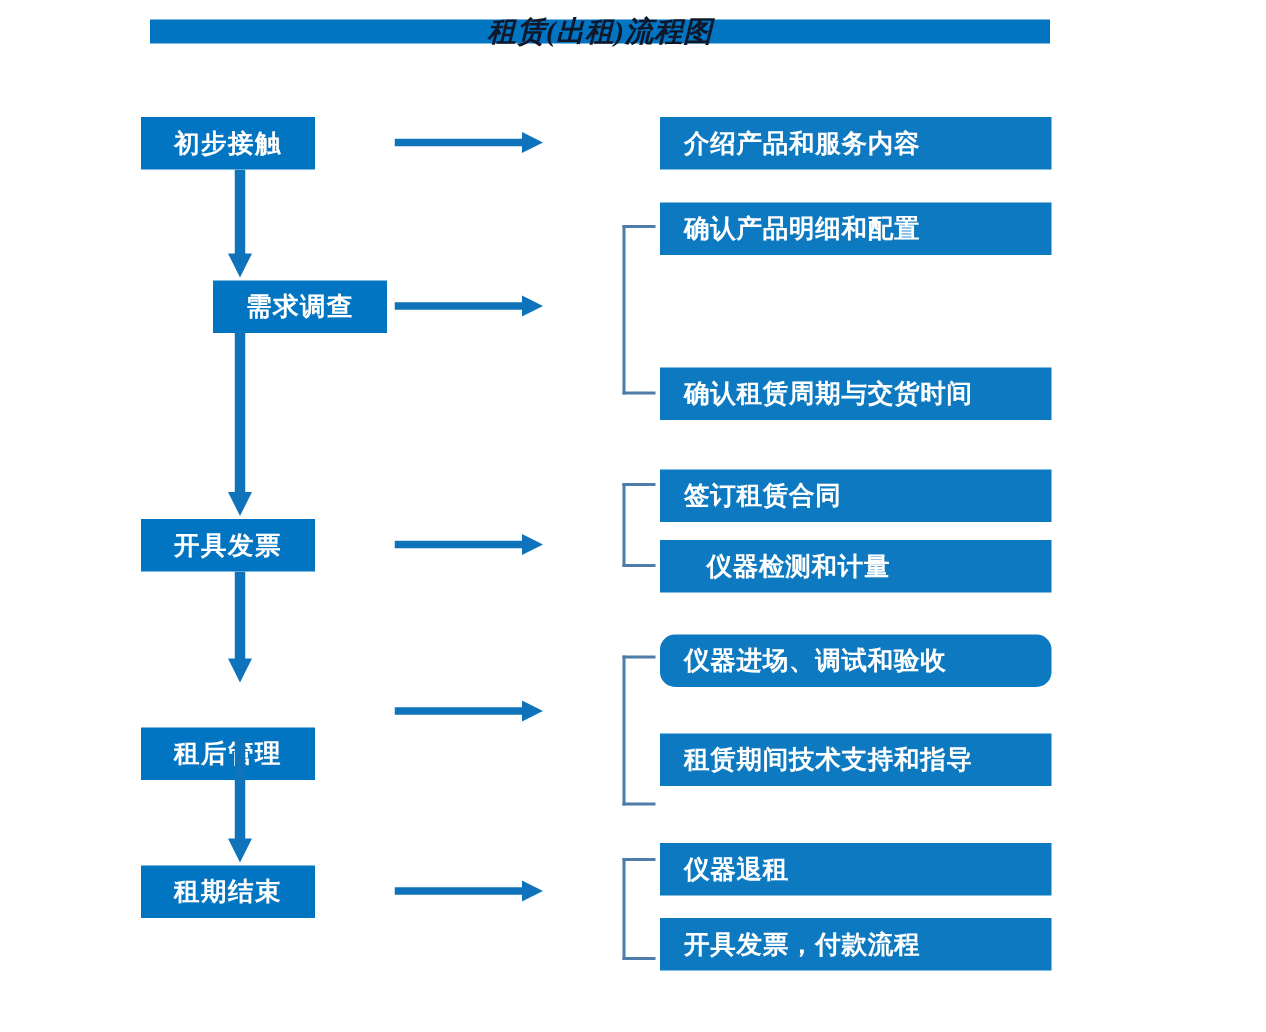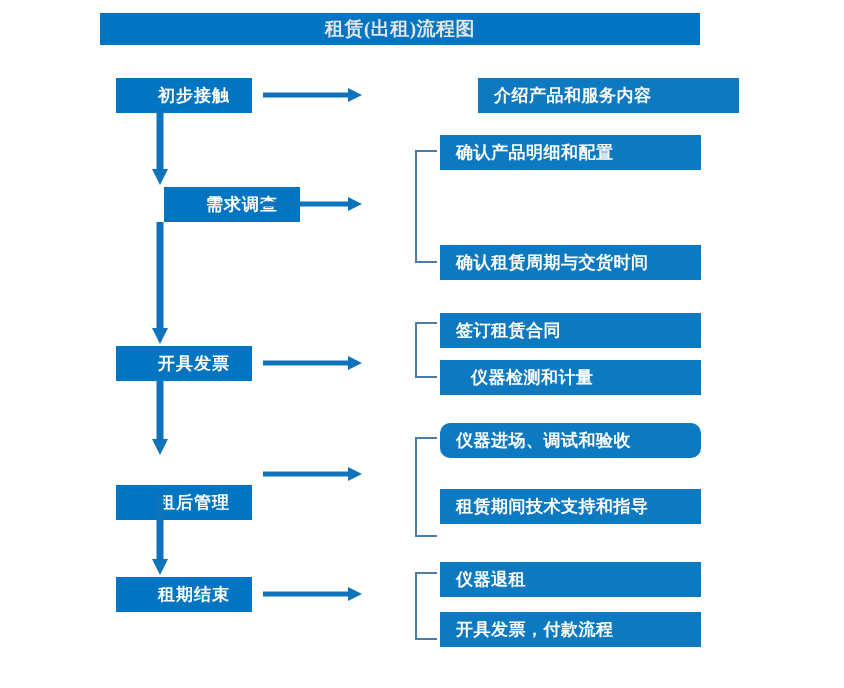--- a/index.html
+++ b/index.html
@@ -18,44 +18,44 @@
     position: absolute;
     left: 0; top: 0;
     width: 844px;
     height: 688px;
   }
   .title-bar {
     position: absolute;
     left: 100px;
     top: 13px;
     width: 600px;
-    height: 32px;
+    height: 16px;
     background: #0275C2;
-    color: #e5e5e5;
+    color: #0f172a;
     font-size: 19px;
     font-weight: bold;
     display: flex;
     align-items: center;
     justify-content: center;
     letter-spacing: 0.5px;
+    font-style: italic;
   }
   .stage-box {
     position: absolute;
-    left: 116px;
+    left: 94px;
     width: 116px;
     height: 35px;
     background: #0275C2;
     color: #ffffff;
     font-size: 17px;
     font-weight: bold;
     display: flex;
     align-items: center;
     justify-content: center;
     letter-spacing: 1px;
-    padding-left: 20px;
   }
   .detail-box {
     position: absolute;
     left: 440px;
     width: 261px;
     height: 35px;
     background: #0D79C0;
     color: #ffffff;
     font-size: 17px;
     font-weight: bold;
@@ -148,21 +148,21 @@
   </svg>
 
   <div class="bracket" style="top:150px; height:113px;"></div>
 
   <div class="bracket" style="top:322px; height:56px;"></div>
 
   <div class="bracket" style="top:437px; height:100px;"></div>
 
   <div class="bracket" style="top:572px; height:68px;"></div>
 
-  <div class="detail-box" style="top:78px;margin-left:38px;">介绍产品和服务内容</div>
+  <div class="detail-box" style="top:78px;">介绍产品和服务内容</div>
 
   <div class="detail-box" style="top:135px;">确认产品明细和配置</div>
 
 
   <div class="detail-box" style="top:313px;">签订租赁合同</div>
 
   <div class="detail-box" style="top:245px;">确认租赁周期与交货时间</div>
 
   <div class="detail-box" style="top:360px;padding-left:31px;">仪器检测和计量</div>
 

